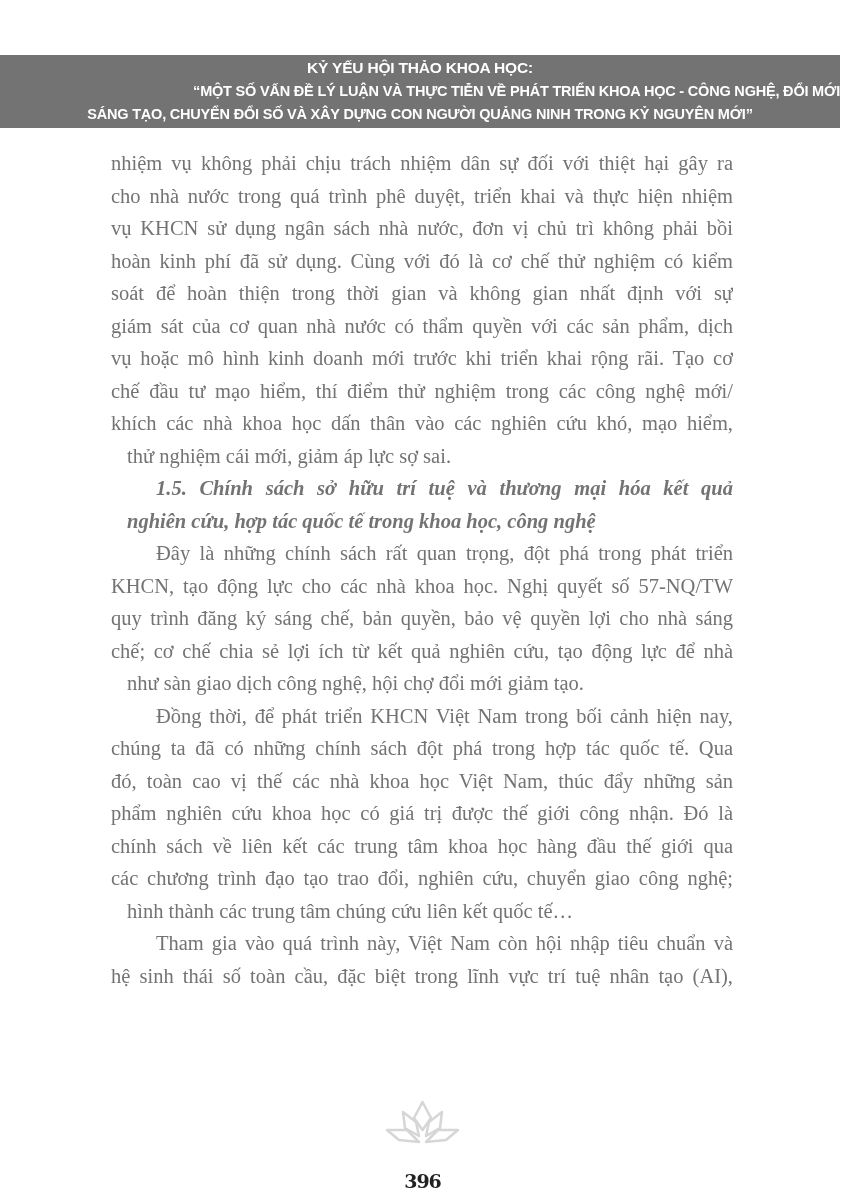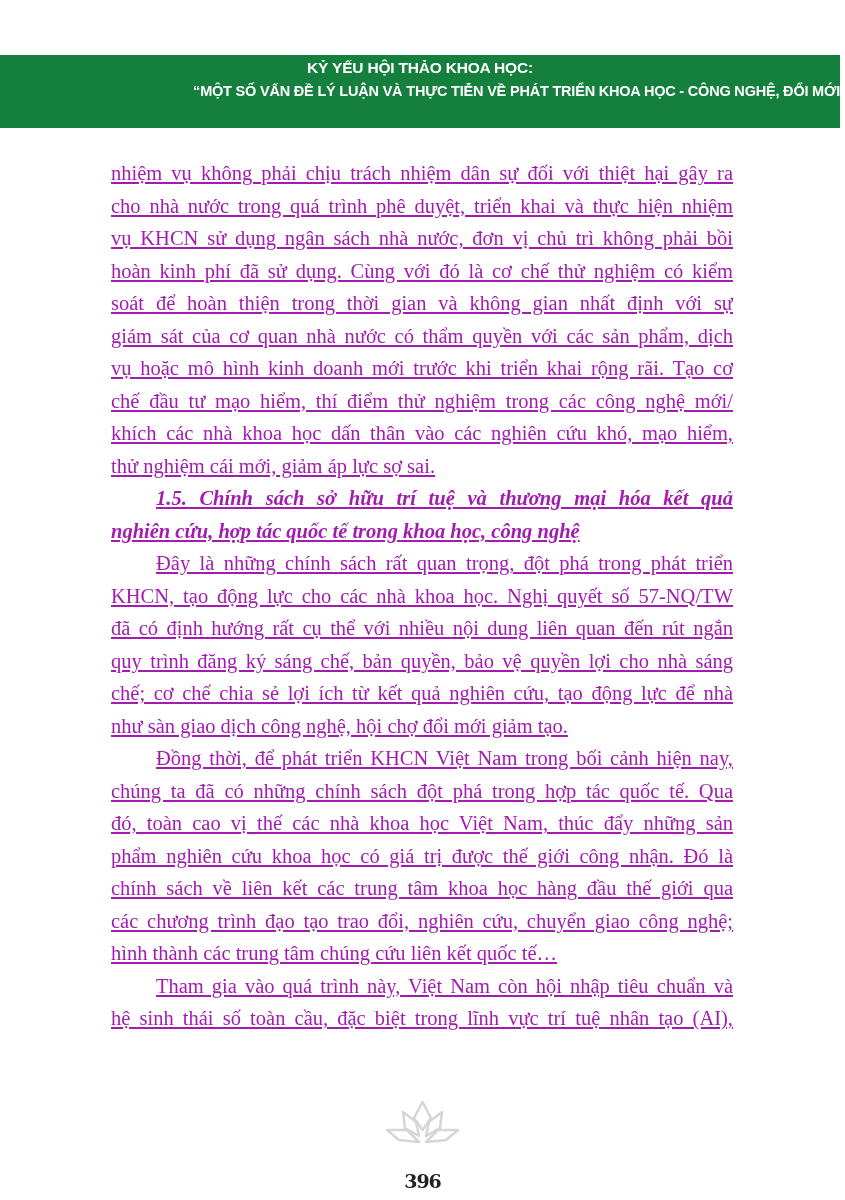--- a/index.html
+++ b/index.html
@@ -1,70 +1,70 @@
 <!DOCTYPE html>
 <html><head>
   <meta charset="utf-8">
   <style>
     html, body { margin: 0; padding: 0; background: #ffffff; }
     body { width: 845px; height: 1200px; position: relative; overflow: hidden; }
     .banner {
       position: absolute; left: 0; top: 55px; width: 840px; height: 73px;
-      background: #15803d; color: #ffffff; text-align: center;
+      background: #737373; color: #ffffff; text-align: center;
       font-family: "Liberation Sans", sans-serif; font-weight: bold;
       font-size: 14.5px; letter-spacing: -0.2px;
     }
     .banner .bl { position: absolute; left: 0; width: 100%; white-space: nowrap; }
     .banner .bl1 { top: 4px; font-size: 15.5px; }
     .banner .bl2 { top: 28px; text-align: right; }
     .banner .bl3 { top: 51px; }
     .body-text {
-      position: absolute; left: 111px; top: 157px; width: 622px;
-      font-family: "Liberation Serif", serif; font-size: 20.5px; color: #a21caf; text-decoration: underline;
+      position: absolute; left: 111px; top: 147px; width: 622px;
+      font-family: "Liberation Serif", serif; font-size: 20.5px; color: #737373;
     }
     .line {
       height: 32.5px; line-height: 32.5px; white-space: nowrap;
       text-align: justify; text-align-last: justify; overflow: hidden;
     }
-    .line.last { text-align-last: left; }
+    .line.last { text-align-last: left; margin-left: 16px; }
     .line.indent { padding-left: 45px; }
     .line.heading { font-weight: bold; font-style: italic; }
     .footer-ornament {
       position: absolute; left: 385px; top: 1100px; width: 75px; height: 50px;
     }
     .page-number {
       position: absolute; left: 385px; top: 1170px; width: 75px; text-align: center;
       font-family: "DejaVu Serif", serif; font-weight: bold; font-size: 19px; color: #222;
       letter-spacing: -1px;
     }
   </style>
 </head>
 <body>
 
 <div class="banner">
   <div class="bl bl1">KỶ YẾU HỘI THẢO KHOA HỌC:</div>
   <div class="bl bl2">“MỘT SỐ VẤN ĐỀ LÝ LUẬN VÀ THỰC TIỄN VỀ PHÁT TRIỂN KHOA HỌC - CÔNG NGHỆ, ĐỔI MỚI</div>
+  <div class="bl bl3">SÁNG TẠO, CHUYỂN ĐỔI SỐ VÀ XÂY DỰNG CON NGƯỜI QUẢNG NINH TRONG KỶ NGUYÊN MỚI”</div>
 </div>
 
 <div class="body-text">
   <div class="line">nhiệm vụ không phải chịu trách nhiệm dân sự đối với thiệt hại gây ra</div>
   <div class="line">cho nhà nước trong quá trình phê duyệt, triển khai và thực hiện nhiệm</div>
   <div class="line">vụ KHCN sử dụng ngân sách nhà nước, đơn vị chủ trì không phải bồi</div>
   <div class="line">hoàn kinh phí đã sử dụng. Cùng với đó là cơ chế thử nghiệm có kiểm</div>
   <div class="line">soát để hoàn thiện trong thời gian và không gian nhất định với sự</div>
   <div class="line">giám sát của cơ quan nhà nước có thẩm quyền với các sản phẩm, dịch</div>
   <div class="line">vụ hoặc mô hình kinh doanh mới trước khi triển khai rộng rãi. Tạo cơ</div>
   <div class="line">chế đầu tư mạo hiểm, thí điểm thử nghiệm trong các công nghệ mới/</div>
   <div class="line">khích các nhà khoa học dấn thân vào các nghiên cứu khó, mạo hiểm,</div>
   <div class="line last">thử nghiệm cái mới, giảm áp lực sợ sai.</div>
   <div class="line indent heading">1.5. Chính sách sở hữu trí tuệ và thương mại hóa kết quả</div>
   <div class="line heading last">nghiên cứu, hợp tác quốc tế trong khoa học, công nghệ</div>
   <div class="line indent">Đây là những chính sách rất quan trọng, đột phá trong phát triển</div>
   <div class="line">KHCN, tạo động lực cho các nhà khoa học. Nghị quyết số 57-NQ/TW</div>
-  <div class="line">đã có định hướng rất cụ thể với nhiều nội dung liên quan đến rút ngắn</div>
   <div class="line">quy trình đăng ký sáng chế, bản quyền, bảo vệ quyền lợi cho nhà sáng</div>
   <div class="line">chế; cơ chế chia sẻ lợi ích từ kết quả nghiên cứu, tạo động lực để nhà</div>
   <div class="line last">như sàn giao dịch công nghệ, hội chợ đổi mới giảm tạo.</div>
   <div class="line indent">Đồng thời, để phát triển KHCN Việt Nam trong bối cảnh hiện nay,</div>
   <div class="line">chúng ta đã có những chính sách đột phá trong hợp tác quốc tế. Qua</div>
   <div class="line">đó, toàn cao vị thế các nhà khoa học Việt Nam, thúc đẩy những sản</div>
   <div class="line">phẩm nghiên cứu khoa học có giá trị được thế giới công nhận. Đó là</div>
   <div class="line">chính sách về liên kết các trung tâm khoa học hàng đầu thế giới qua</div>
   <div class="line">các chương trình đạo tạo trao đổi, nghiên cứu, chuyển giao công nghệ;</div>
   <div class="line last">hình thành các trung tâm chúng cứu liên kết quốc tế…</div>

